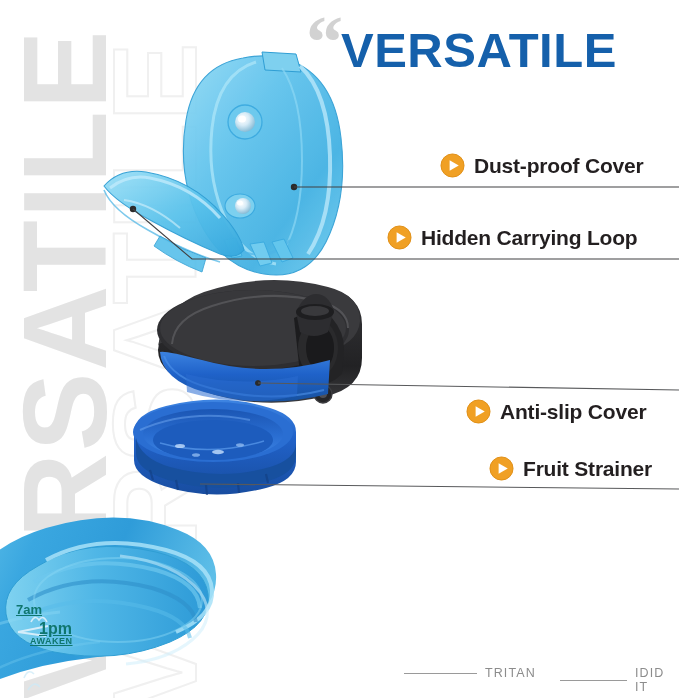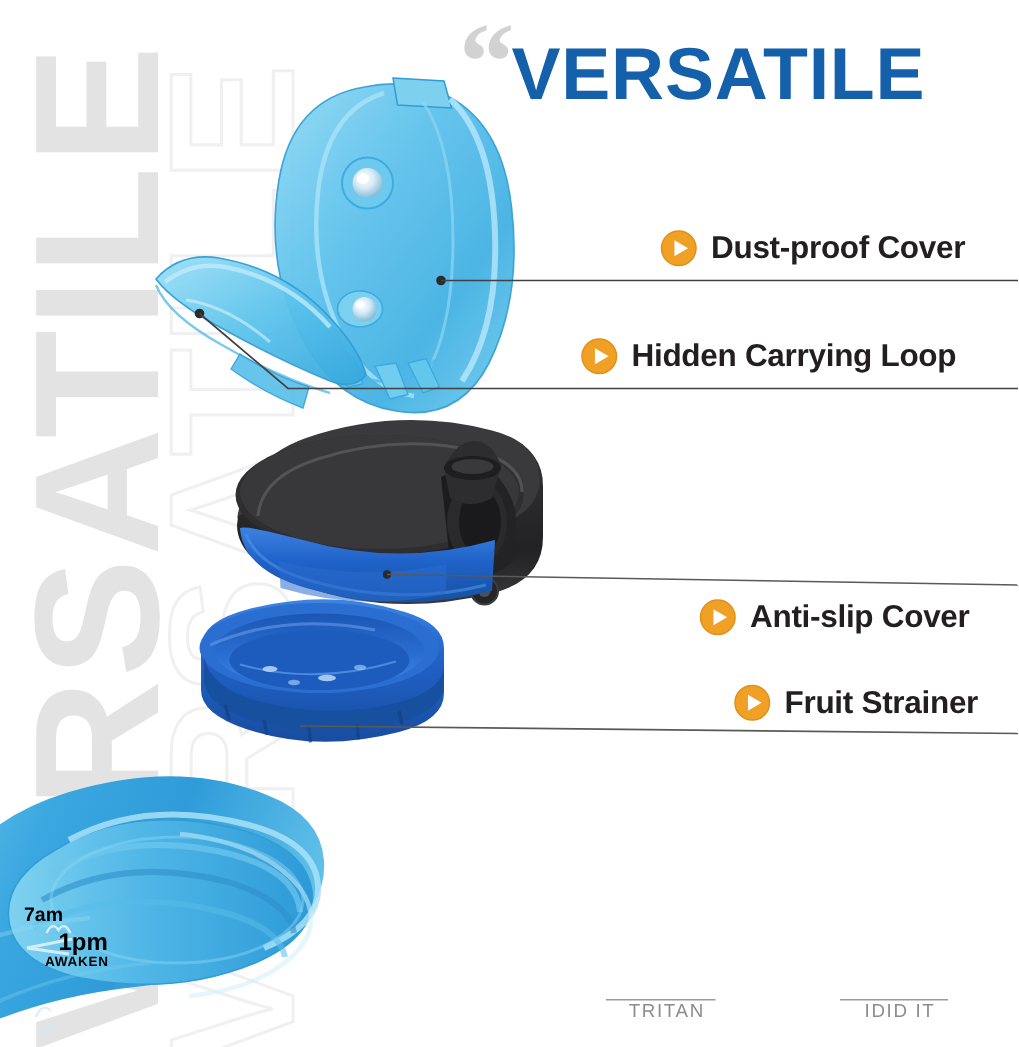--- a/index.html
+++ b/index.html
@@ -65,27 +65,27 @@
   .callout-label {
     font-size:21px;
     font-weight:bold;
     color:#231f20;
     white-space:nowrap;
     letter-spacing:-.2px;
   }
 
   
   .footer { position:absolute; left:0; top:662px; width:679px; height:24px; }
-  .foot-item { position:absolute; display:flex; align-items:center;flex-direction:column; }
+  .foot-item { position:absolute; display:flex; align-items:center; }
   .foot-line { height:1px; background:#9a9a9a; }
   .foot-text { font-size:12.5px; color:#8c8c8c; letter-spacing:1.1px; margin-left:8px; font-family:"Liberation Sans", sans-serif; }
 
   
   .art { position:absolute; left:0; top:0; width:679px; height:698px; pointer-events:none; }
-  .bottle-mark { position:absolute; color:#000000; font-weight:bold; pointer-events:none; }
+  .bottle-mark { position:absolute; color:#0f766e; font-weight:bold; pointer-events:none;text-decoration:underline; }
 </style>
 </head>
 <body>
 
 <div id="stage">
 
   <div class="wm-layer">
     <div class="wm-text wm-solid">VERSATILE</div>
     <div class="wm-text wm-outline">VERSATILE</div>
   </div>

